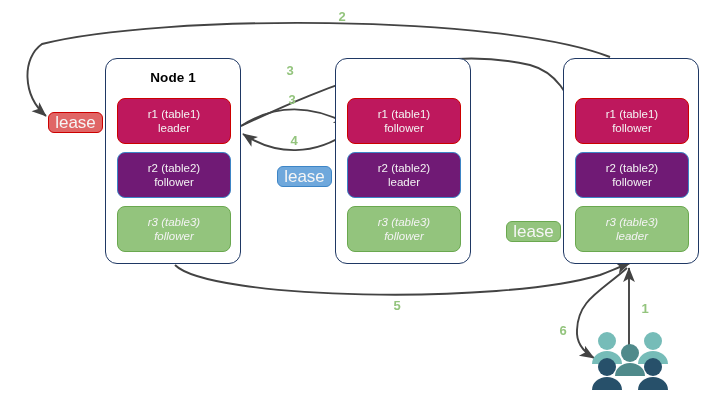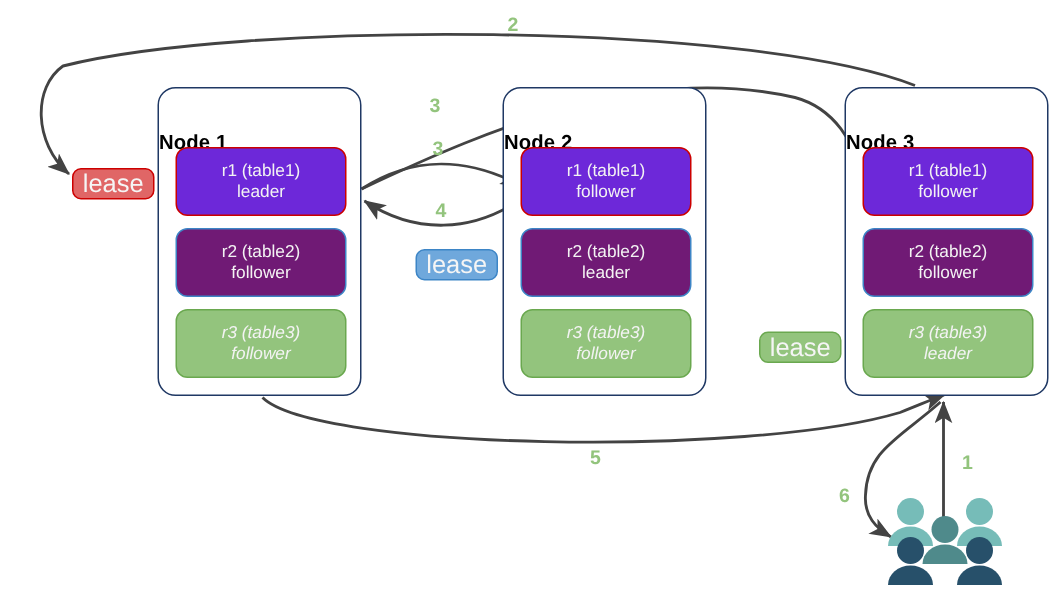--- a/index.html
+++ b/index.html
@@ -29,43 +29,44 @@
   .node {
     position: absolute;
     box-sizing: border-box;
     border: 1.6px solid #1f3864;
     border-radius: 12px;
     background: #ffffff;
     width: 136px;
     height: 206px;
   }
   .node-title {
+    text-align: center;
     font-size: 13.5px;
     font-weight: bold;
     color: #000000;
-    margin-top: 28px;
+    margin-top: 11px;
     letter-spacing: 0.1px;
   }
   .replica {
     position: absolute;
     left: 11px;
     width: 114px;
     height: 46px;
     box-sizing: border-box;
     border-radius: 8px;
     display: flex;
     flex-direction: column;
     align-items: center;
     justify-content: center;
     color: #f3f3f3;
     font-size: 11.5px;
     line-height: 14px;
   }
   .replica .l1, .replica .l2 { display: block; }
-  .rep-red   { background: #6d28d9; border: 1.6px solid #cc0000; }
+  .rep-red   { background: #be185d; border: 1.6px solid #cc0000; }
   .rep-blue  { background: #701a75; border: 1.6px solid #3d85c6; }
   .rep-green { background: #93c47d; border: 1.6px solid #6aa84f; }
 
   .r-slot0 { top: 39px; }
   .r-slot1 { top: 93px; }
   .r-slot2 { top: 147px; font-style: italic; }
 
   .lease {
     position: absolute;
     box-sizing: border-box;
@@ -150,37 +151,35 @@
       <span class="l1">r2 (table2)</span>
       <span class="l2">follower</span>
     </div>
     <div class="replica rep-green r-slot2">
       <span class="l1">r3 (table3)</span>
       <span class="l2">follower</span>
     </div>
   </div>
 
   <div class="node" style="left:335px; top:58px;">
-    <div class="node-title">Node 2</div>
     <div class="replica rep-red r-slot0">
       <span class="l1">r1 (table1)</span>
       <span class="l2">follower</span>
     </div>
     <div class="replica rep-blue r-slot1">
       <span class="l1">r2 (table2)</span>
       <span class="l2">leader</span>
     </div>
     <div class="replica rep-green r-slot2">
       <span class="l1">r3 (table3)</span>
       <span class="l2">follower</span>
     </div>
   </div>
 
   <div class="node" style="left:563px; top:58px;">
-    <div class="node-title">Node 3</div>
     <div class="replica rep-red r-slot0">
       <span class="l1">r1 (table1)</span>
       <span class="l2">follower</span>
     </div>
     <div class="replica rep-blue r-slot1">
       <span class="l1">r2 (table2)</span>
       <span class="l2">follower</span>
     </div>
     <div class="replica rep-green r-slot2">
       <span class="l1">r3 (table3)</span>

